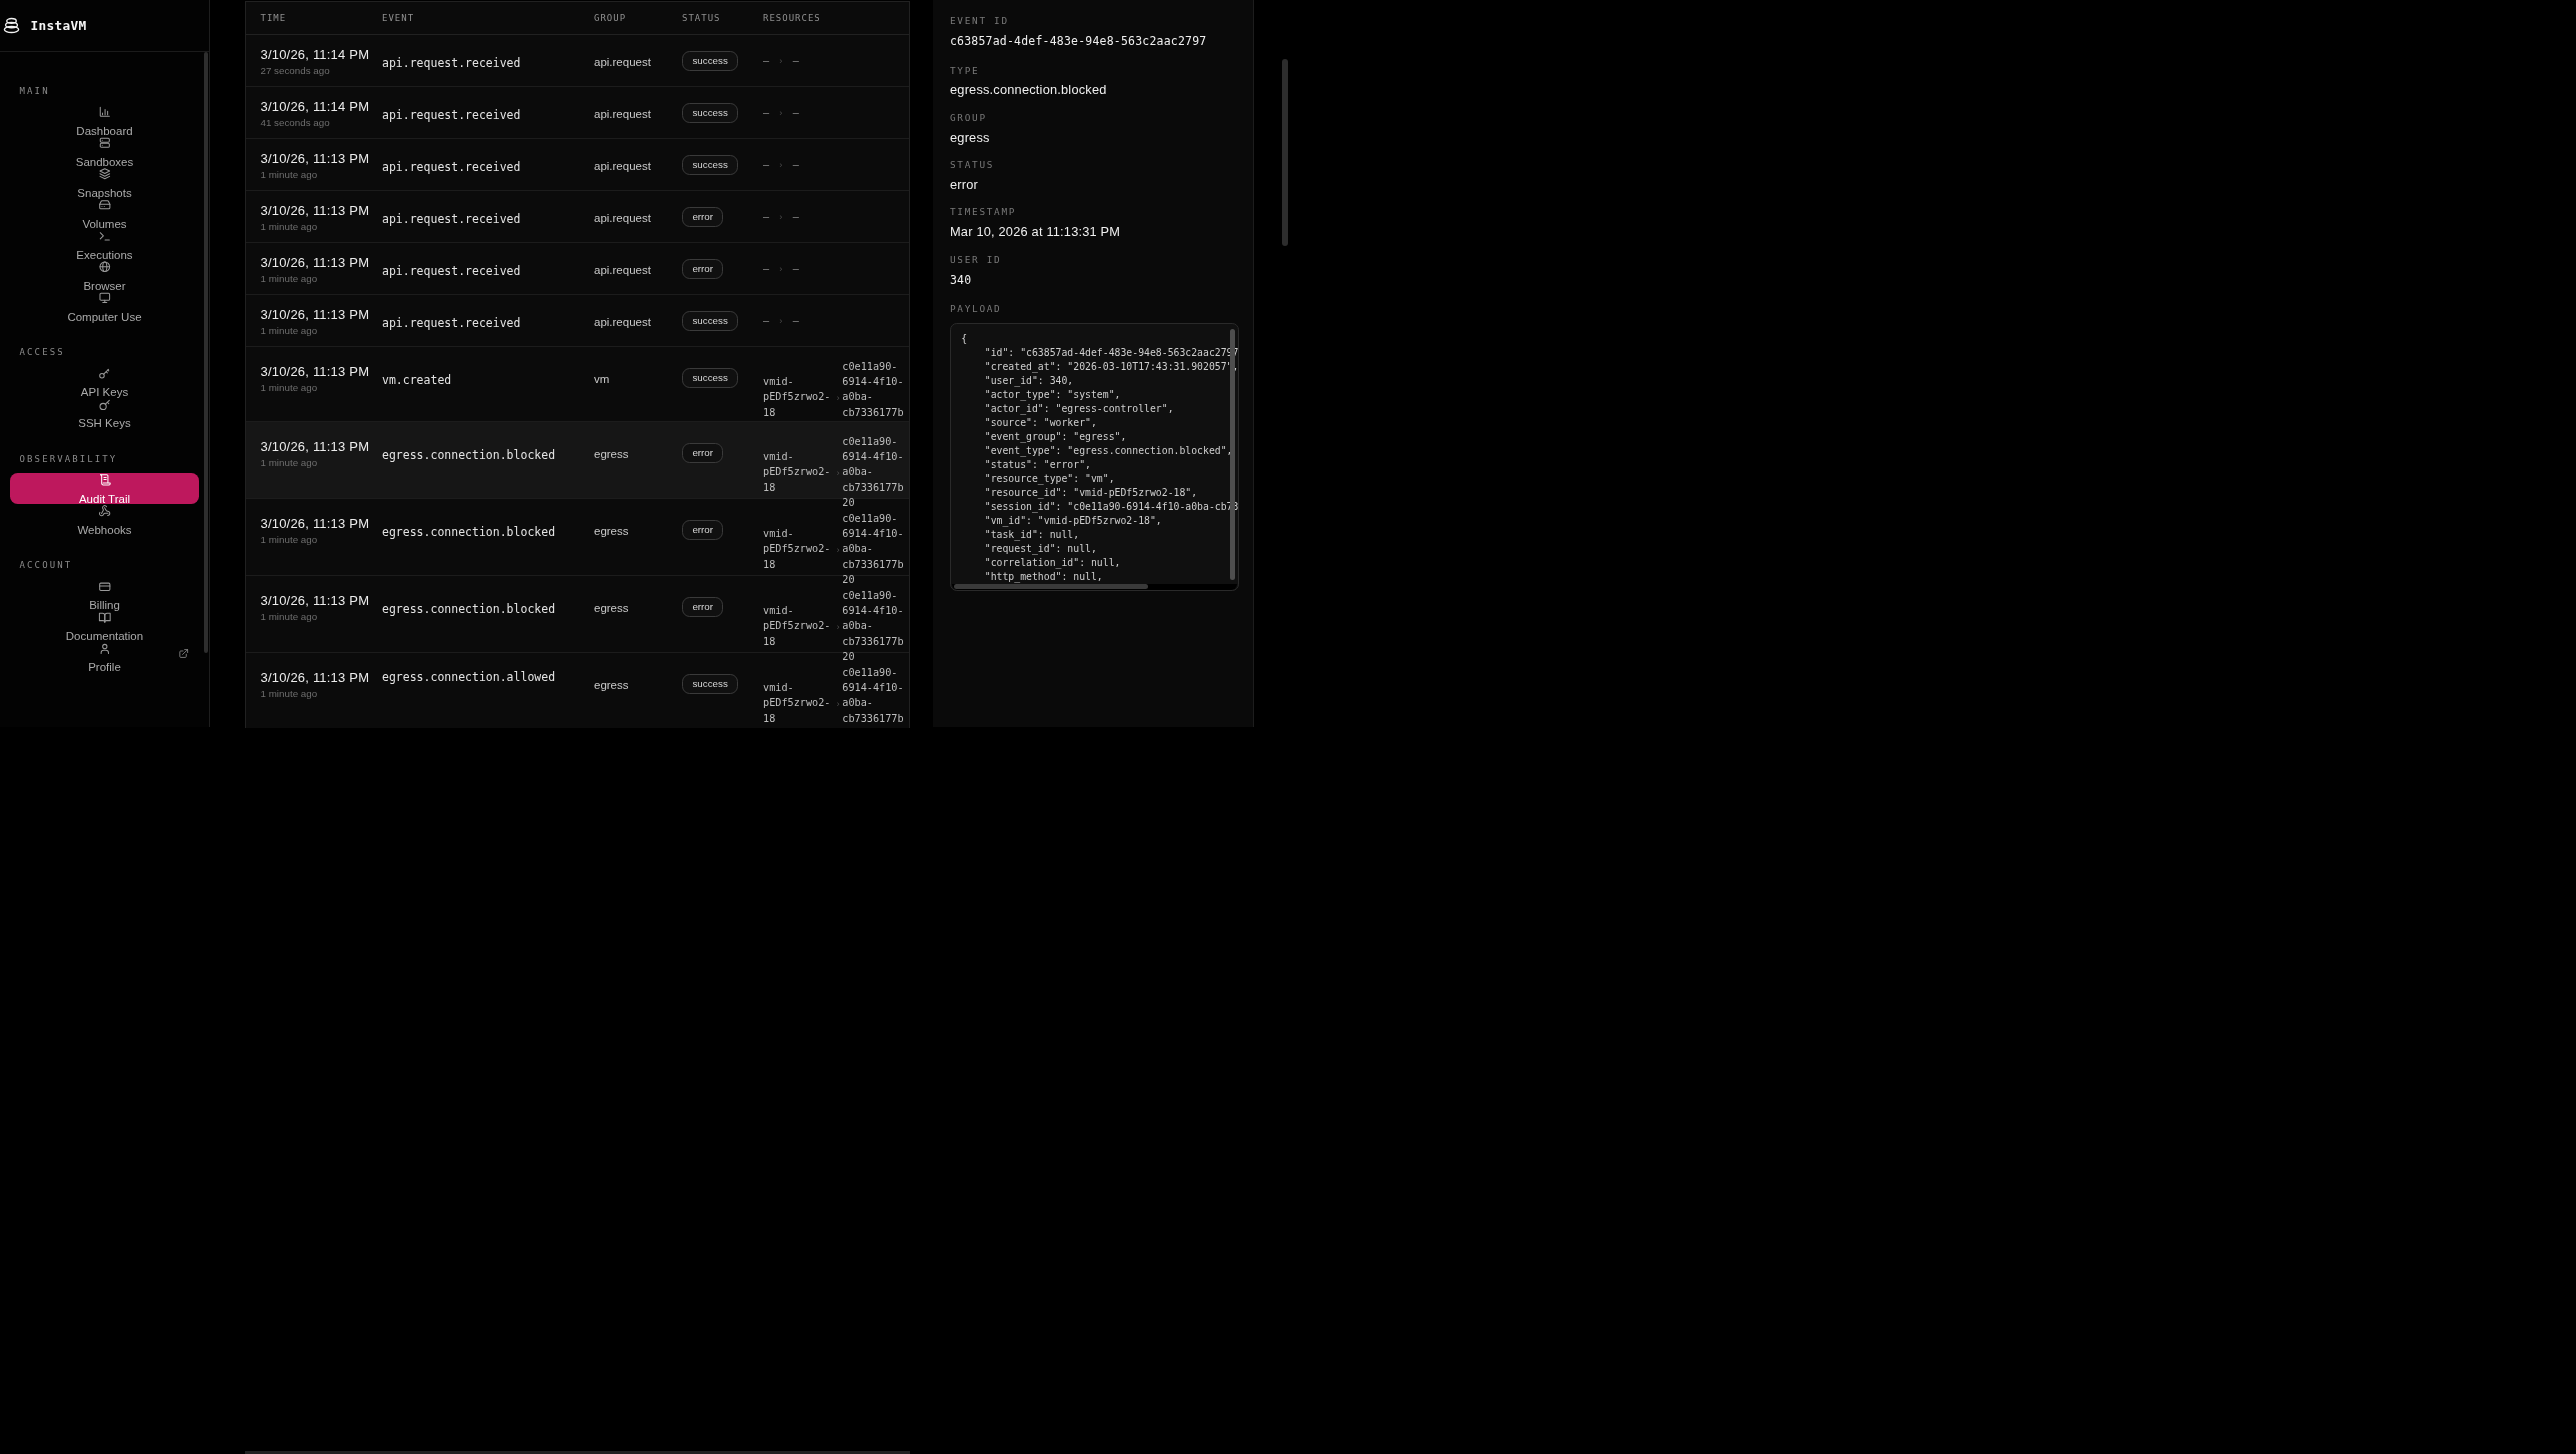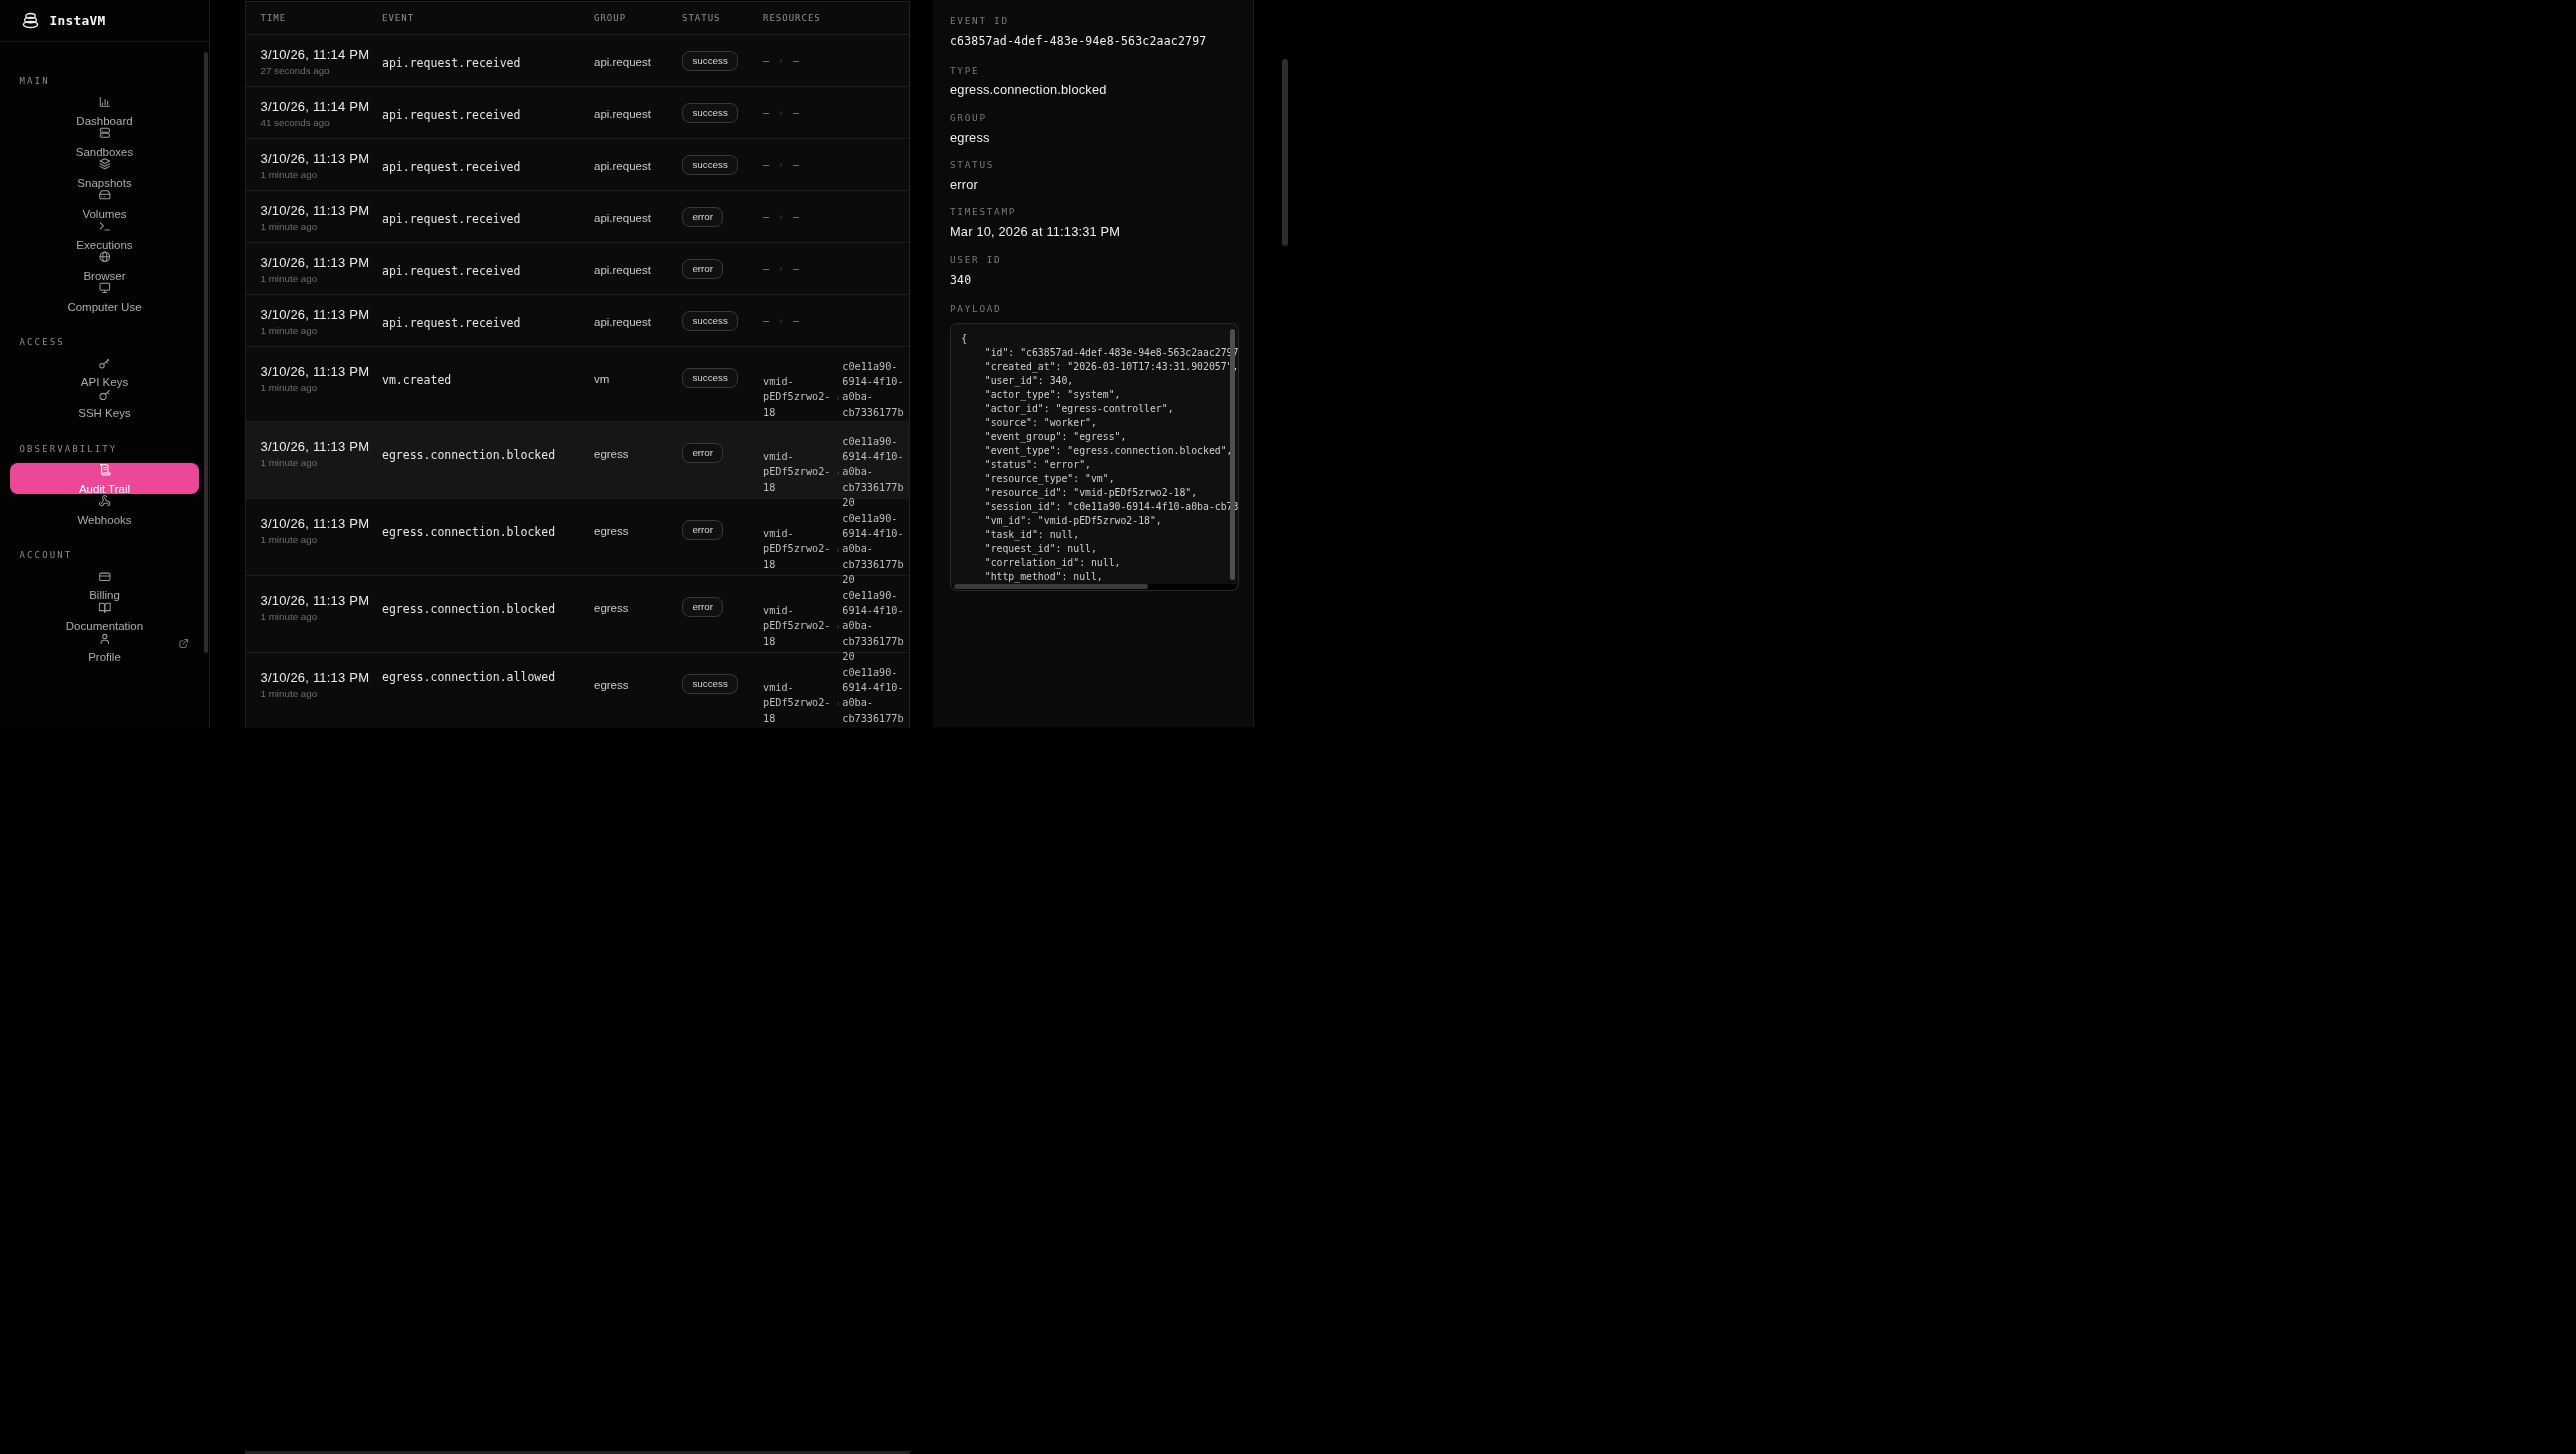--- a/index.html
+++ b/index.html
@@ -2,36 +2,36 @@
 <html style="font-size:13.6px"><head>
 <meta charset="utf-8">
 <style>
   * { margin:0; padding:0; box-sizing:border-box; }
   html,body { width:1288px; height:727px; background:#000; overflow:hidden;
               font-family:"Liberation Sans", sans-serif; }
 
   
   .sidebar { position:absolute; left:0; top:0; width:210px; height:727px;
              background:#030303; border-right:0.9px solid #1e1e1e; }
-  .logo-row { height:42px; border-bottom:0.9px solid #1b1b1b; display:flex;
-              align-items:center; gap:9.4px; padding-left:21px; }
+  .logo-row { height:52px; border-bottom:0.9px solid #1b1b1b; display:flex;
+              align-items:center; gap:9.4px; padding-left:2px; }
   .logo-mark { width:19px; height:19px; color:#f2f2f2; }
   .logo-mark svg { width:100%; height:100%; }
   .logo-text { color:#f5f5f5; font-family:"DejaVu Sans Mono", monospace;
                font-weight:bold; font-size:12.8px; letter-spacing:0.3px; }
   .nav { padding:34px 10.2px 0 10.2px; }
   .nav-section { margin-bottom:25px; }
   .nav-label { font-family:"DejaVu Sans Mono", monospace; font-size:9px;
                color:#8a8a8a; letter-spacing:2.1px; margin:0 0 9.4px 9.4px; }
   .nav-item { display:flex; align-items:center; gap:6px; height:31px;
               padding:0 9.4px; border-radius:7.7px; color:#ababab; font-size:11.5px;
               cursor:pointer;flex-direction:column; }
   .nav-item .nav-ic { width:13.6px; height:13.6px; flex:0 0 13.6px; color:#9a9a9a; }
   .nav-item .nav-ic svg { width:13.6px; height:13.6px; display:block; }
-  .nav-item.selected { background:#ec4899; color:#fff; }
+  .nav-item.selected { background:#be185d; color:#fff; }
   .nav-item.selected .nav-ic { color:#fff; }
   .nav-item .ext { margin-left:auto; width:11px; height:11px; color:#8f8f8f; }
   .nav-item .ext svg { width:11px; height:11px; display:block; }
   .side-scroll { position:absolute; top:52px; left:204px; width:4.3px; height:601px;
                  background:#2e2e2e; border-radius:2.6px; }
 
   
   .table-wrap { position:absolute; left:245px; top:0.9px; width:665px; height:727px;
                 background:#0b0b0b; border:0.9px solid #212121; border-bottom:none;
                 overflow:hidden; }

